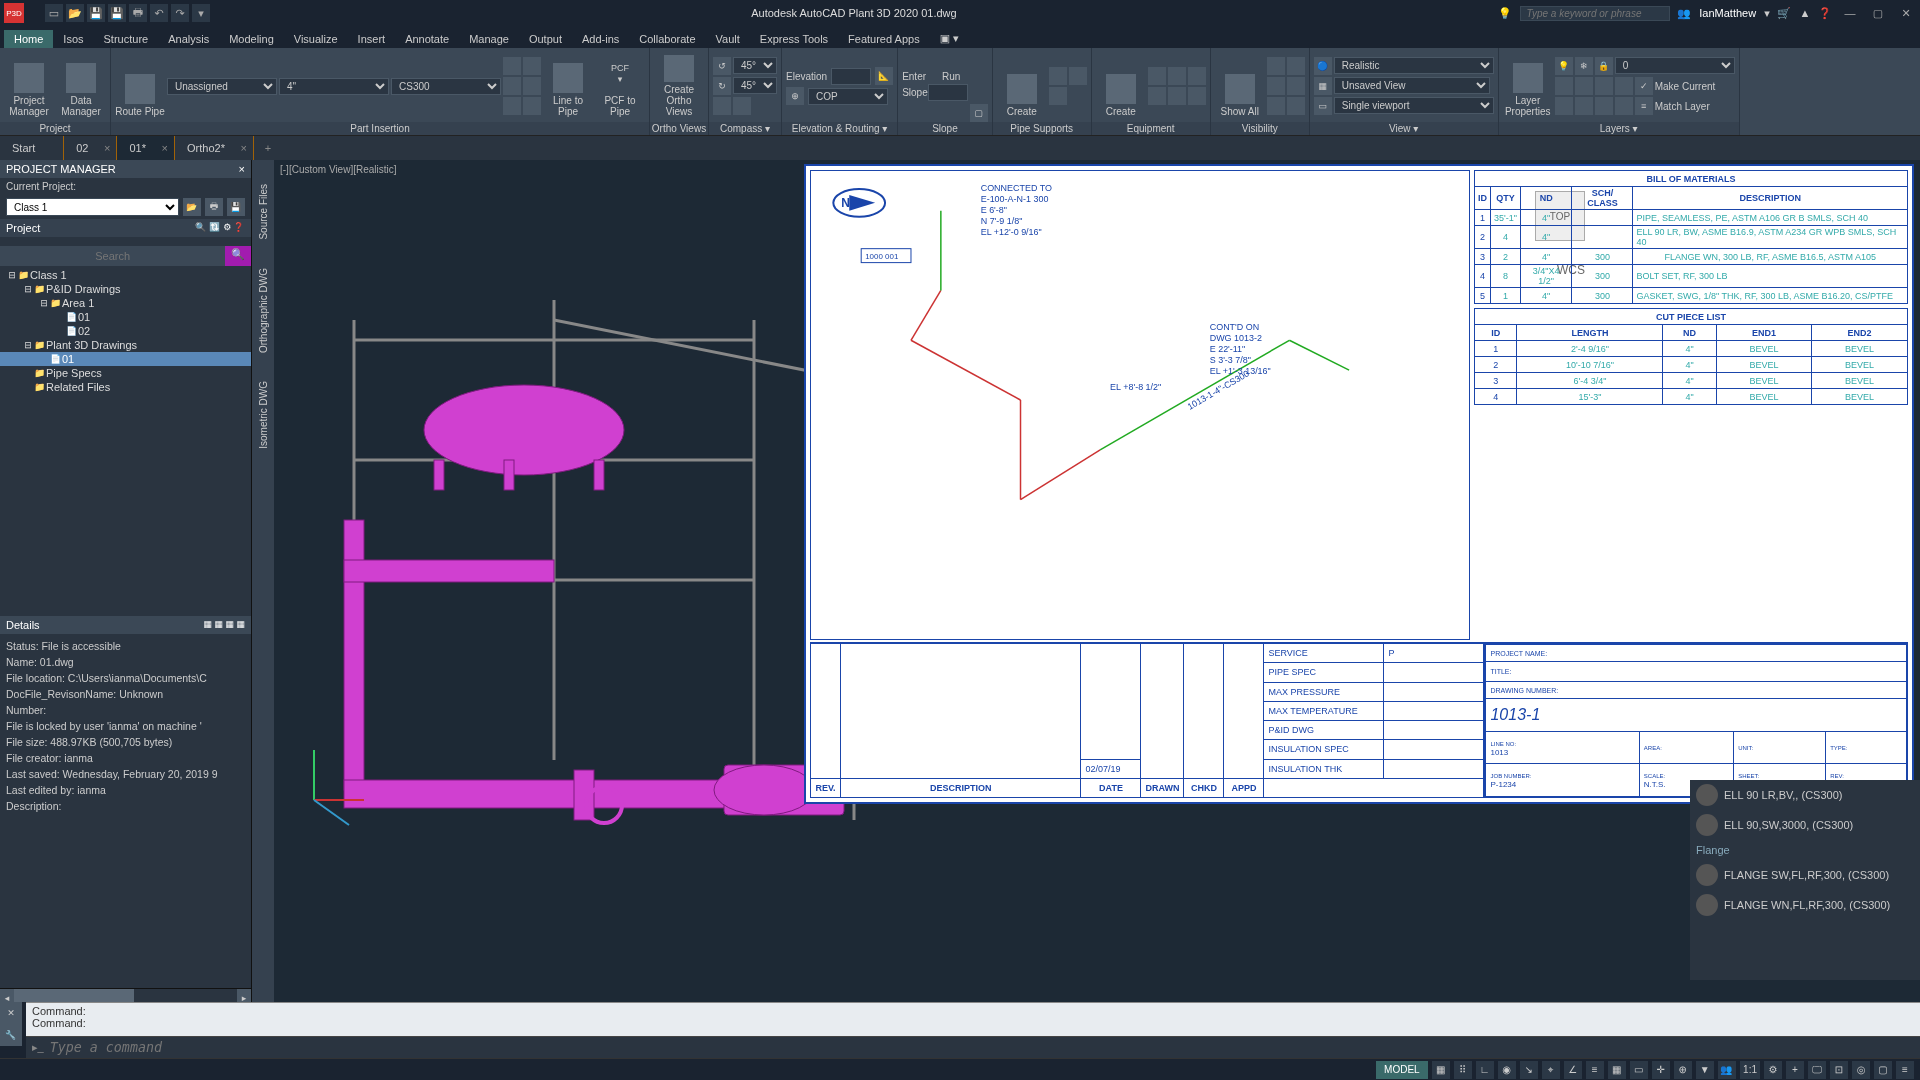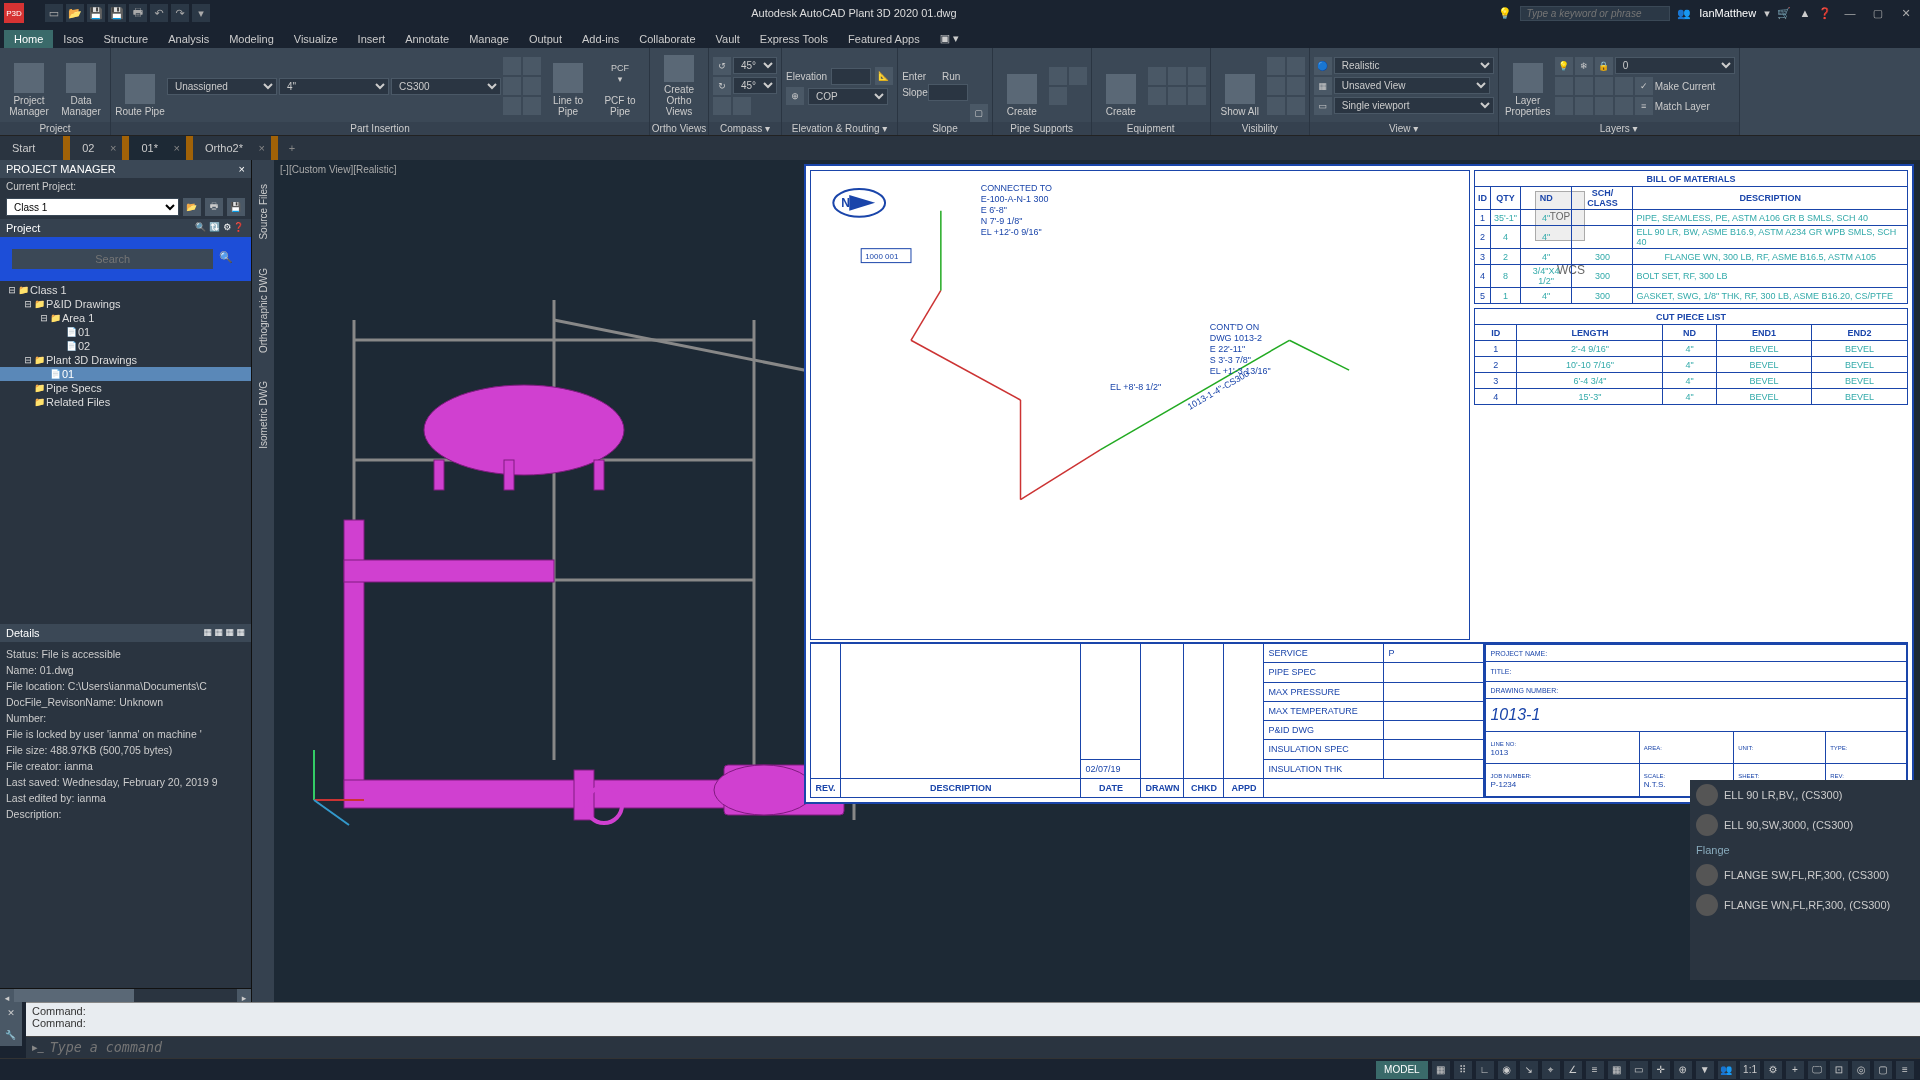--- a/index.html
+++ b/index.html
@@ -17,31 +17,31 @@
 .menu-tab.active { background: #3a6a6a; color: #fff; }
 .ribbon { height: 88px; background: #3b4856; display: flex; border-bottom: 1px solid #222; }
 .ribbon-panel { border-right: 1px solid #2a3542; display: flex; flex-direction: column; padding: 2px 4px 0; }
 .ribbon-panel-content { flex: 1; display: flex; align-items: center; gap: 2px; }
 .ribbon-panel-label { text-align: center; font-size: 10px; color: #ccc; padding: 1px 0; background: #35414f; margin: 0 -4px; }
 .rbtn-lg { display: flex; flex-direction: column; align-items: center; justify-content: flex-end; width: 50px; height: 62px; cursor: pointer; font-size: 10px; color: #ccc; text-align: center; line-height: 11px; }
 .ricon { width: 30px; height: 30px; background: #5a6876; margin-bottom: 2px; }
 .rbtn-sm { width: 18px; height: 18px; background: #4a5866; cursor: pointer; display:inline-flex; align-items:center; justify-content:center; font-size:9px; }
 .rsel { background: #2a3542; border: 1px solid #4a5866; color: #ccc; font-size: 10px; height: 17px; padding: 0 3px; }
 .file-tabs { height: 24px; background: #2a3440; display: flex; align-items: stretch; }
-.file-tab { display: flex; align-items: center; padding: 0 28px 0 12px; border-right: 7px solid #a16207; cursor: pointer; position: relative; font-size: 11px; }
+.file-tab { display: flex; align-items: center; padding: 0 28px 0 12px; border-right: 1px solid #a16207; cursor: pointer; position: relative; font-size: 11px; }
 .file-tab.active { background: #1d2935; }
 .file-tab .x { position: absolute; right: 6px; color: #888; }
 .file-tab-add { width: 28px; display: flex; align-items: center; justify-content: center; cursor: pointer; color: #888; }
 .main { display: flex; height: calc(1080px - 26px - 22px - 88px - 24px - 56px - 22px); }
 .left-pane { width: 252px; display: flex; flex-direction: column; background: #2a3440; border-right: 1px solid #111; }
 .pm-title { background: #3b4856; color: #fff; padding: 3px 6px; display: flex; justify-content: space-between; font-size: 11px; }
 .pm-row { background: #2a3440; padding: 3px 6px; font-size: 10px; display: flex; align-items: center; gap: 4px; }
 .pm-sel { background: #fff; color: #000; border: 1px solid #3a4856; flex: 1; height: 18px; font-size: 10px; padding: 0 3px; }
 .pm-header { background: #35414f; color: #fff; padding: 3px 6px; font-size: 11px; display: flex; justify-content: space-between; }
-.pm-search { display: flex; padding: 12px; background: #1d4ed8; }
+.pm-search { display: flex; padding: 0; background: #a21caf; margin-top: 9px; }
 .pm-search input { flex: 1; background: #3b4856; border: none; color: #ccc; text-align: center; font-size: 11px; height: 20px; }
 .tree { flex: 1; overflow: auto; background: #2a3440; color: #ddd; font-size: 11px; padding: 2px 0; }
 .tree-node { display: flex; align-items: center; padding: 1px 4px; cursor: pointer; }
 .tree-node.sel { background: #5a88b8; color: #fff; }
 .ti { width: 12px; display: inline-block; text-align: center; font-size: 9px; }
 .details-header { background: #3b4856; color: #fff; padding: 3px 6px; font-size: 11px; display: flex; justify-content: space-between; }
 .details { background: #2a3440; padding: 4px 6px; font-size: 10.5px; color: #ccc; line-height: 16px; flex:1; overflow:hidden;}
 .side-tabs { width: 22px; background: #35414f; display: flex; flex-direction: column; align-items: center; justify-content: flex-start; gap: 20px; padding-top: 20px; }
 .side-tab { writing-mode: vertical-rl; transform: rotate(180deg); font-size: 10px; color: #ccc; cursor: pointer; padding: 4px 0; }
 .viewport { flex: 1; background: #1d2935; position: relative; overflow: hidden; }

